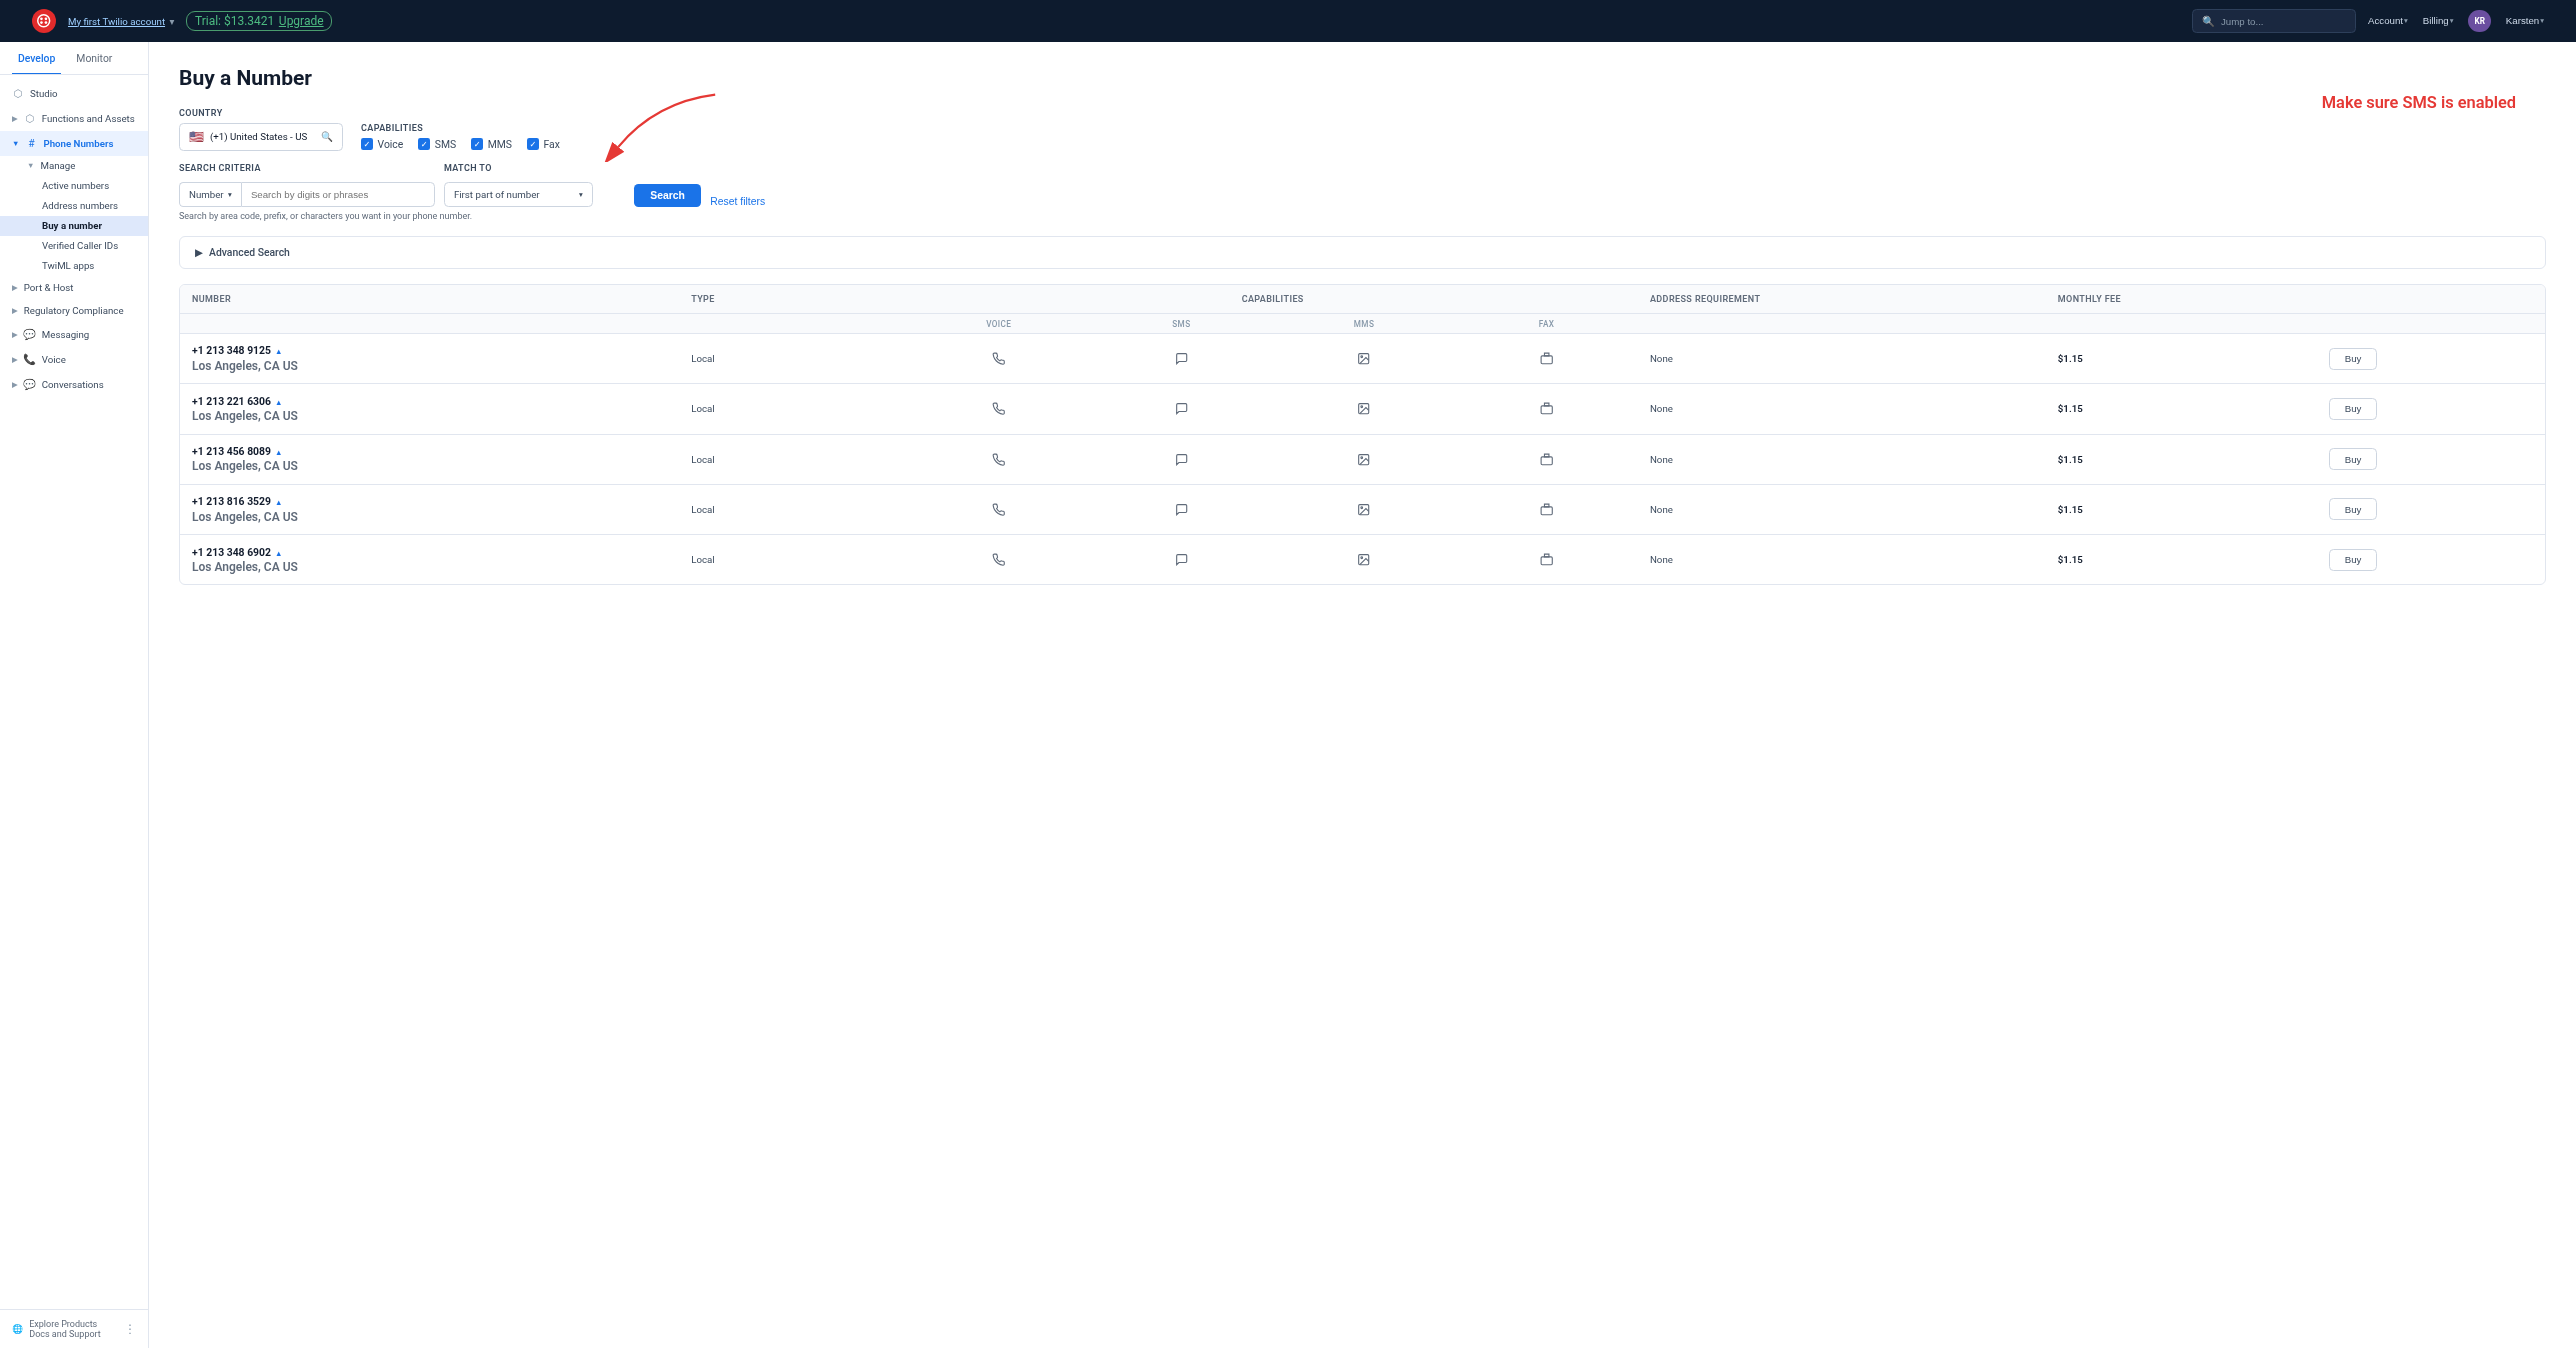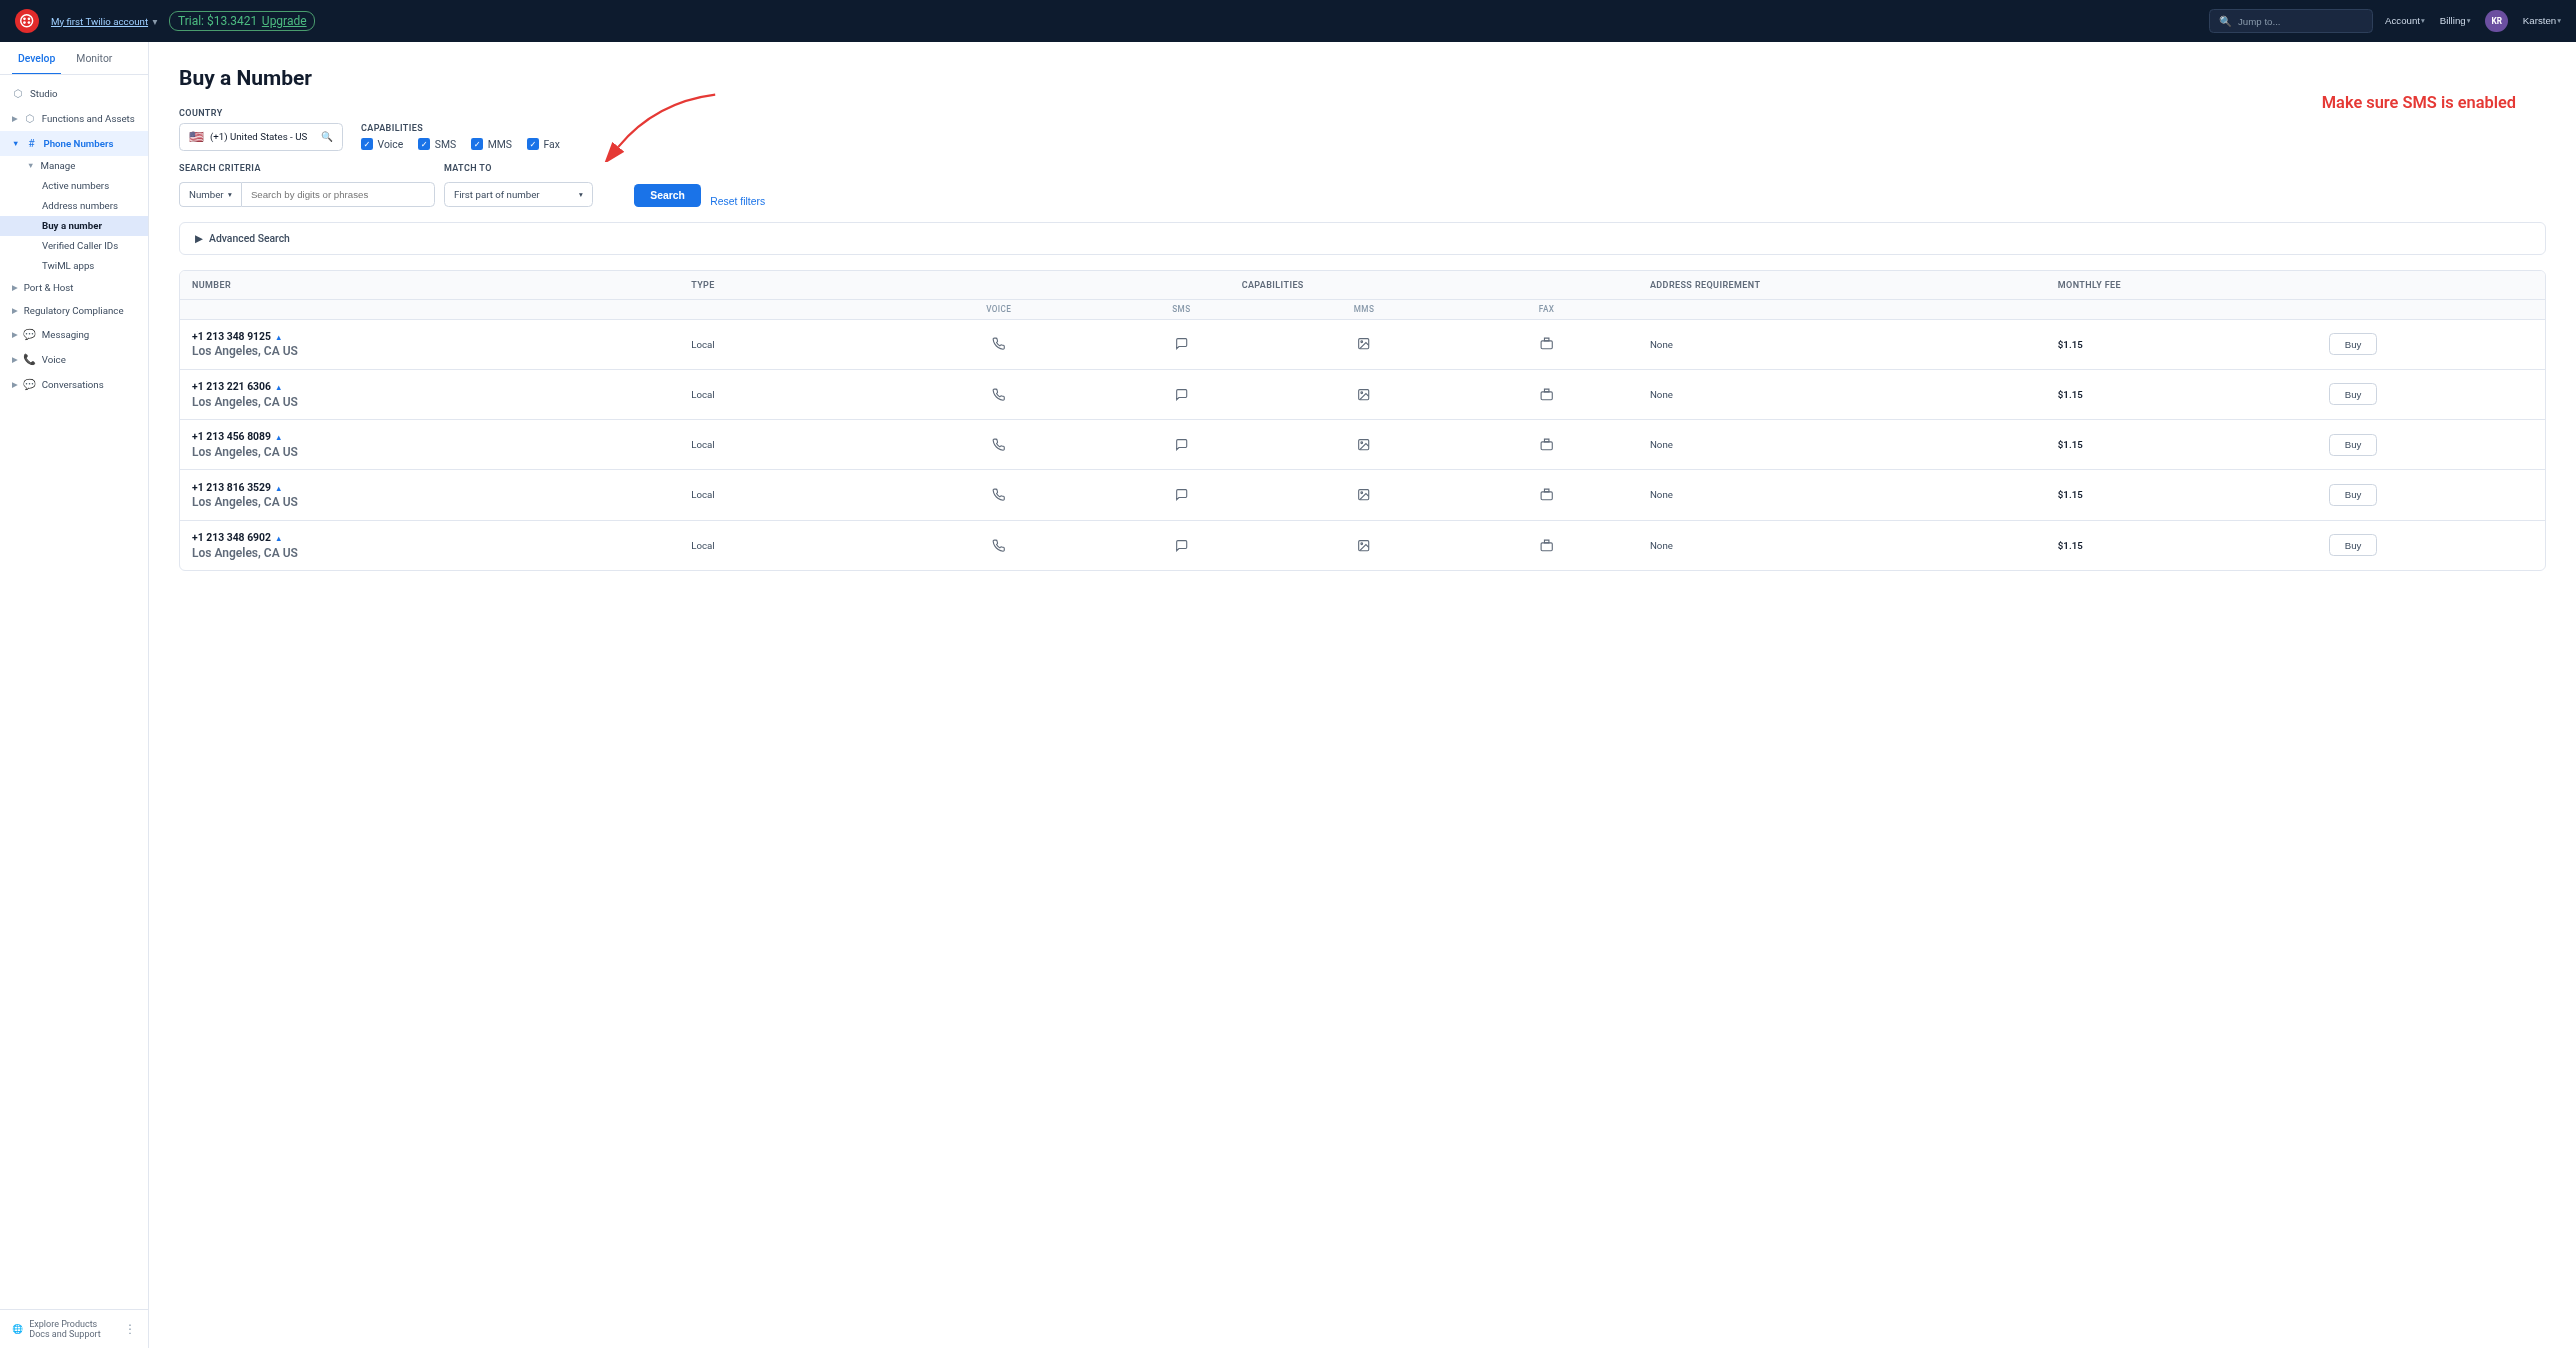--- a/index.html
+++ b/index.html
@@ -3,21 +3,21 @@
   <meta charset="utf-8">
   <style>
     * { box-sizing: border-box; margin: 0; padding: 0; }
     body { font-family: -apple-system, BlinkMacSystemFont, 'Segoe UI', Roboto, sans-serif; background: #f4f4f6; color: #121c2d; font-size: 10.4px; }
 
     
     .topnav {
       background: #0d1b2e;
       display: flex;
       align-items: center;
-      padding: 0 15px;
+      padding: 0 32px;
       height: 42px;
       gap: 12px;
     }
     .topnav-logo {
       width: 24px; height: 24px;
       border-radius: 50%;
       background: #e22b2b;
       display: flex; align-items: center; justify-content: center;
       color: white; font-weight: bold; font-size: 12px; flex-shrink: 0;
     }
@@ -464,20 +464,21 @@
         <div class="form-group">
           <div class="search-label">Match to</div>
           <div class="match-select">
             <span>First part of number</span>
             <span style="font-size:7.5px; margin-left:auto;">▾</span>
           </div>
         </div>
         <button class="btn-search">Search</button>
         <button class="btn-reset">Reset filters</button>
       </div>
+      <p class="search-hint">Search by area code, prefix, or characters you want in your phone number.</p>
     </div>
 
     <div class="advanced-search">
       <span style="color:#3c4b5e;">▶</span>
       <span>Advanced Search</span>
     </div>
 
     <div class="table-container">
       <table>
         <thead>

